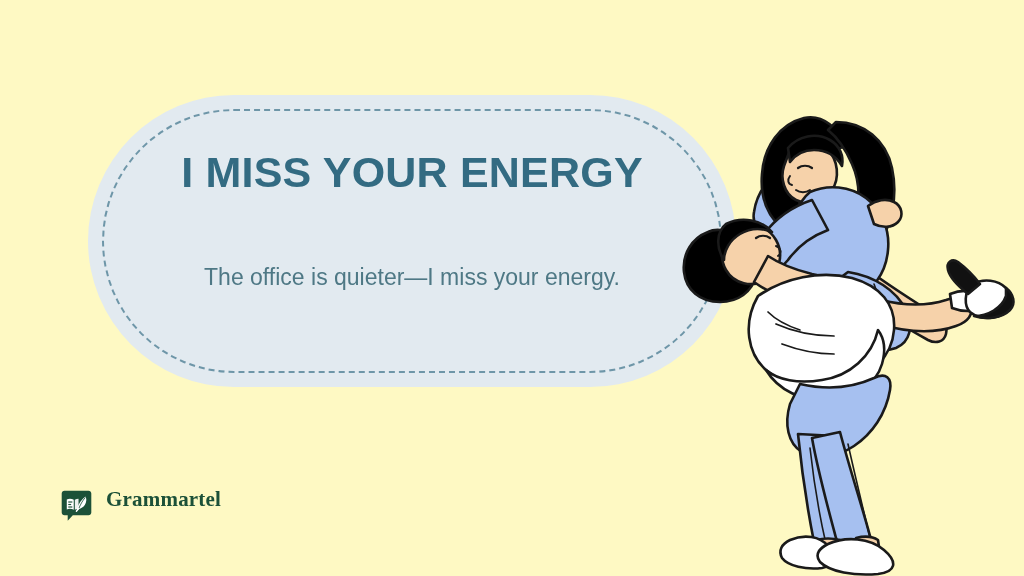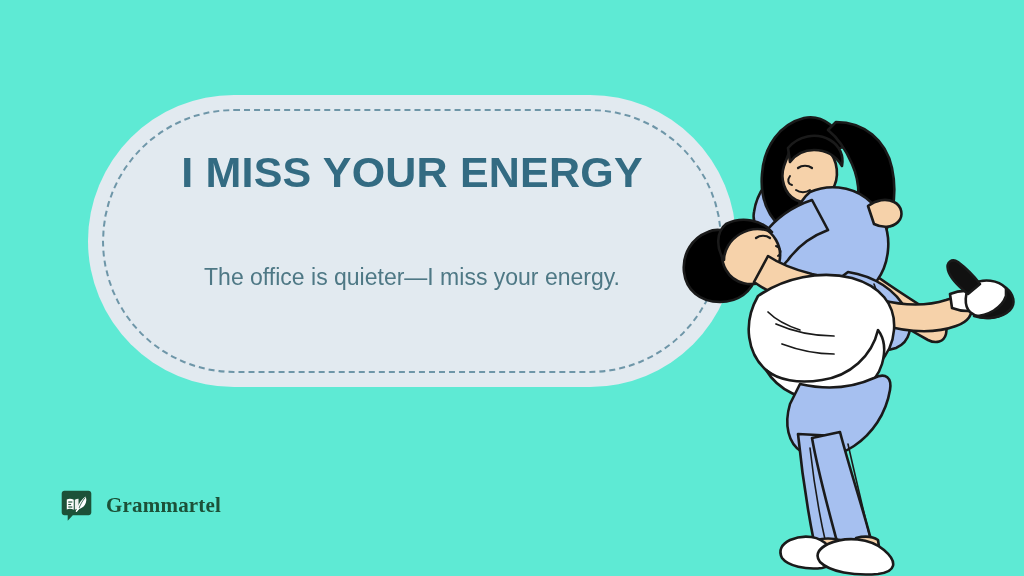--- a/index.html
+++ b/index.html
@@ -10,21 +10,21 @@
     width: 1024px;
     height: 576px;
     overflow: hidden;
     font-family: "Liberation Sans", sans-serif;
   }
 
   #canvas {
     position: relative;
     width: 1024px;
     height: 576px;
-    background: #5eead4;
+    background: #fef9c3;
     overflow: hidden;
   }
 
   
   .pill-wrap {
     position: absolute;
     left: 88px;
     top: 95px;
     width: 648px;
     height: 292px;
@@ -72,21 +72,20 @@
     color: #4E7885;
     font-family: "Liberation Sans", sans-serif;
   }
 
   
   .logo {
     position: absolute;
     left: 58px;
     top: 487px;
     display: flex;
-    align-items: center;
     gap: 11px;
   }
   .logo-mark {
     width: 37px;
     height: 37px;
     display: block;
   }
   .logo-text {
     font-family: "Liberation Serif", serif;
     font-size: 21px;

